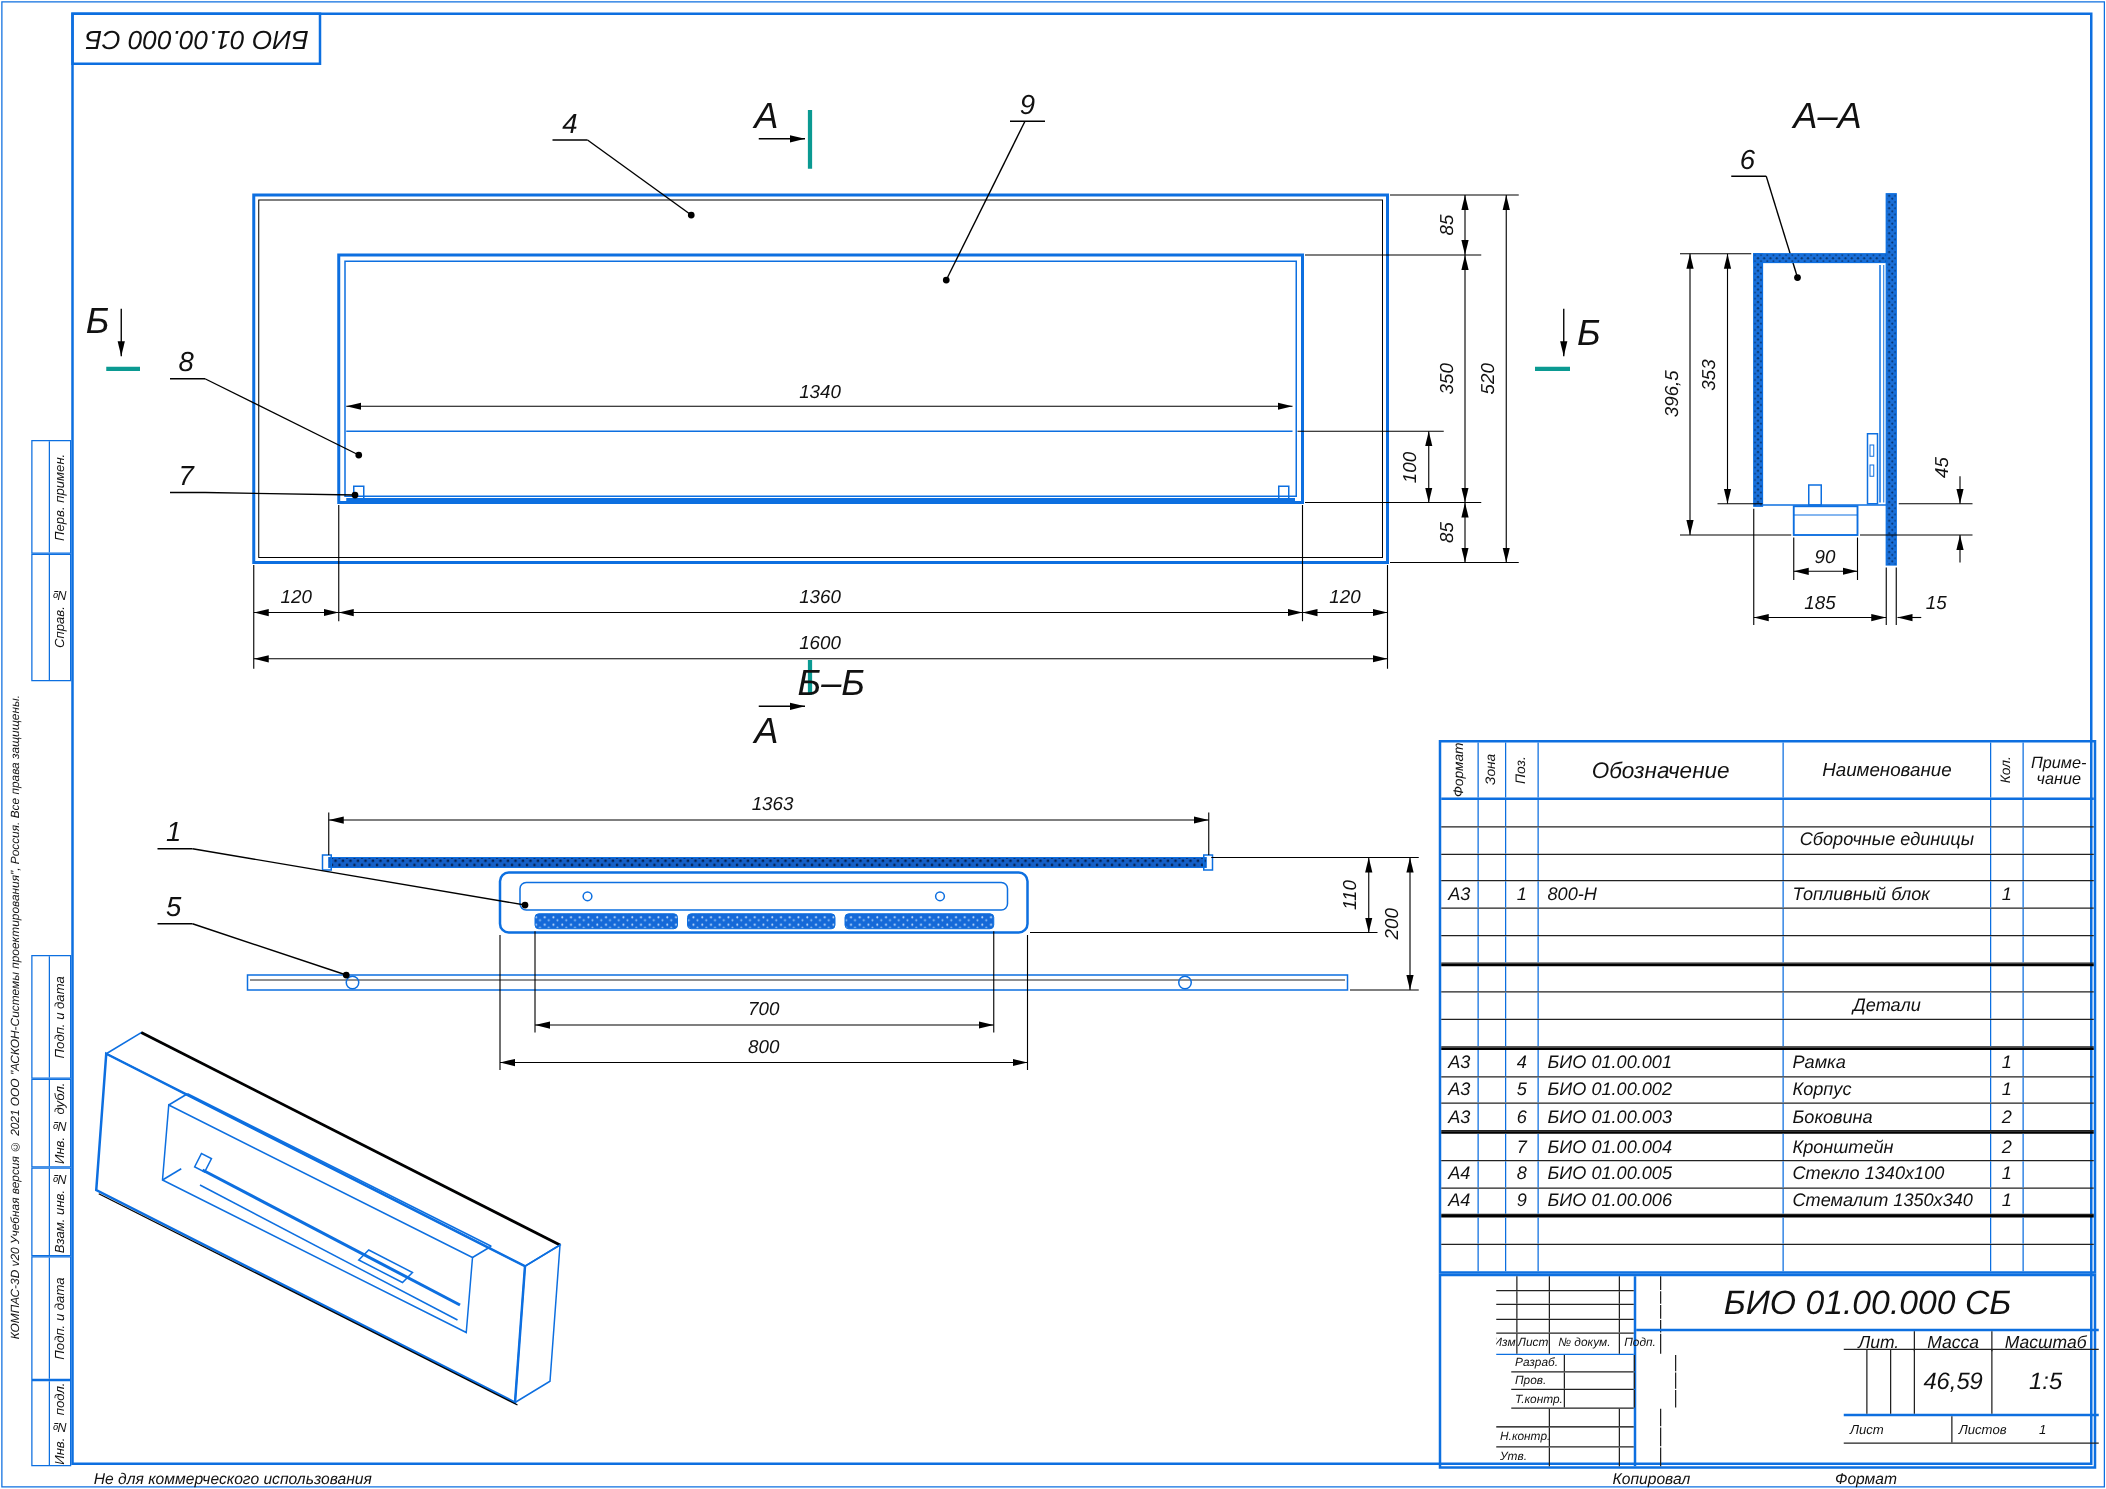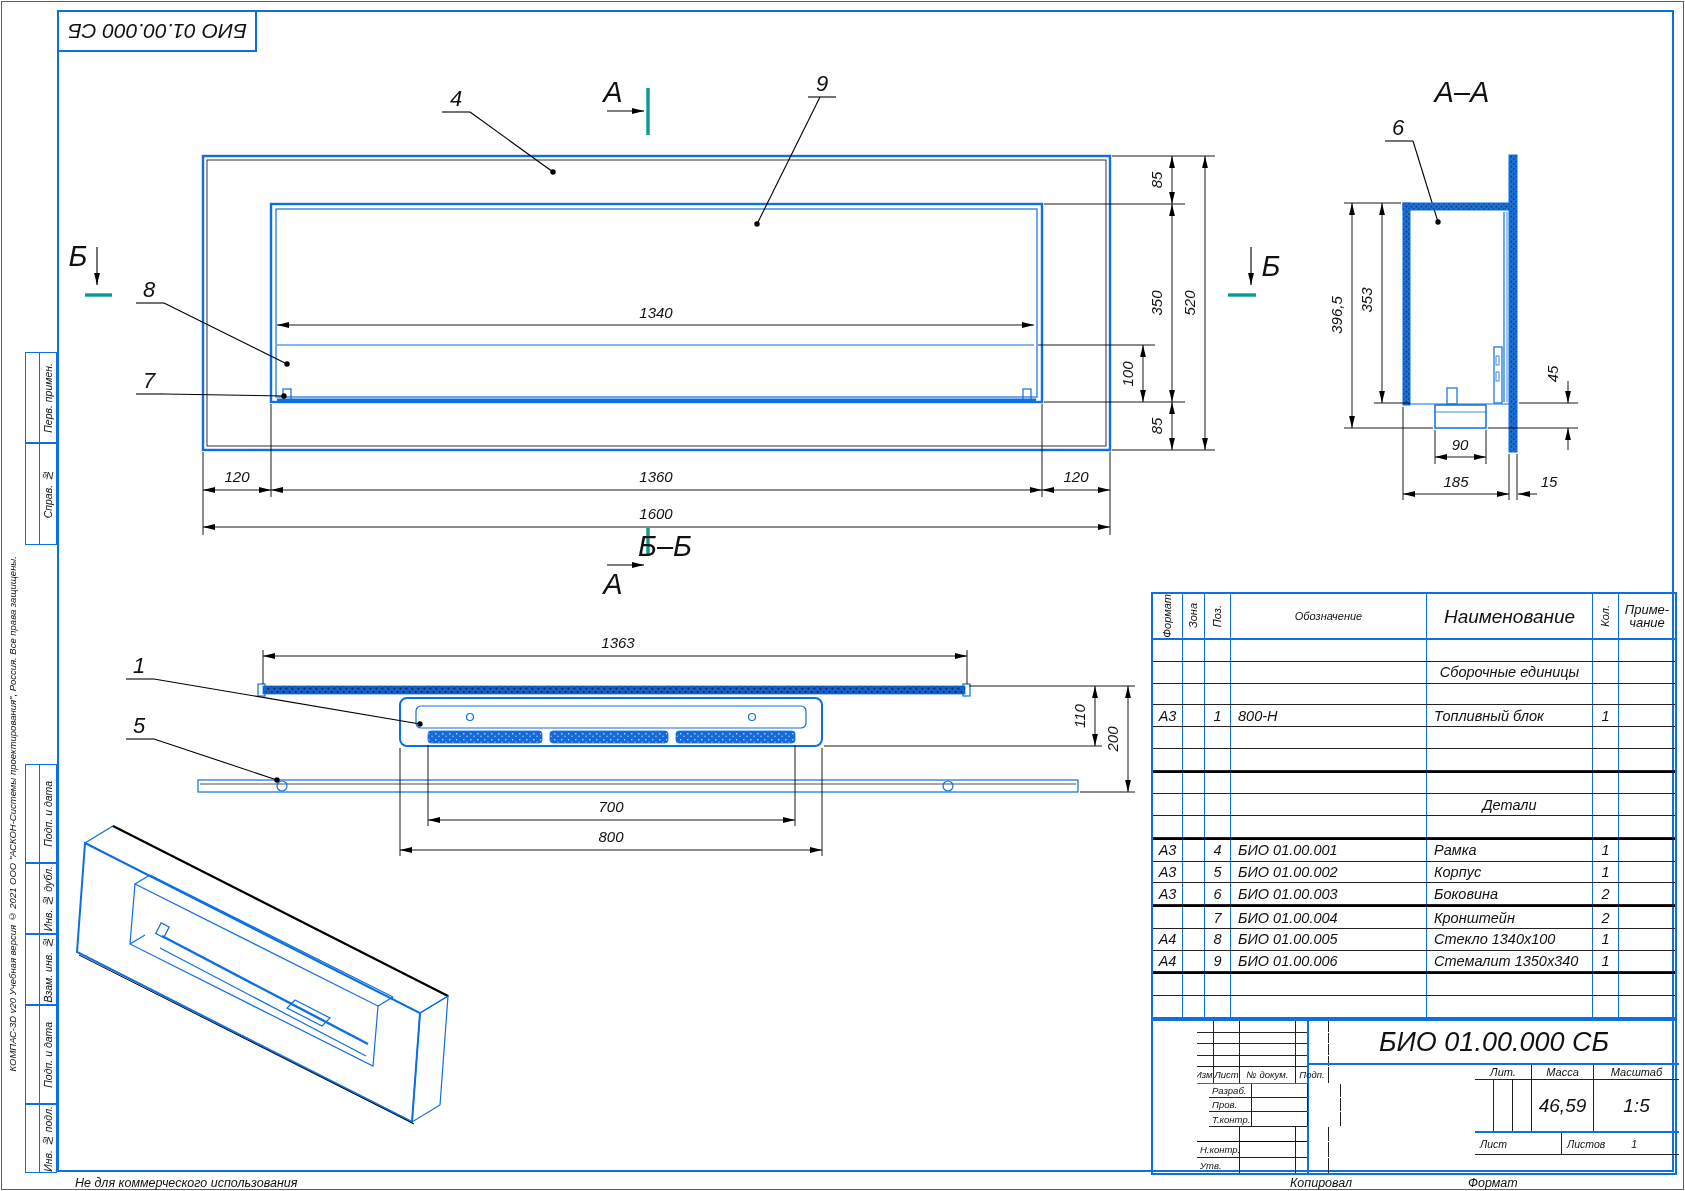--- a/index.html
+++ b/index.html
@@ -59,21 +59,21 @@
   .tbr.sig{height:15px;margin-left:12px;}
   .tbr.sig2{height:16px;}
   .tbr .lbl2{grid-column:1 / span 2;justify-content:flex-start;padding-left:3px;}
   .tbr.thick{border-bottom:1.8px solid #000;}
   .tb-doc{position:absolute;left:156px;top:0;width:370px;height:44px;border-bottom:2px solid var(--blue);
           display:flex;align-items:center;justify-content:center;font-size:27px;}
   .tb-name{position:absolute;left:156px;top:44px;width:166px;height:112px;border-right:2px solid var(--blue);
            display:flex;flex-direction:column;align-items:center;justify-content:center;font-size:21px;line-height:27px;}
   .tb-right{position:absolute;left:322px;top:44px;width:204px;height:112px;display:flex;flex-direction:column;}
   .tb-lab{display:grid;grid-template-columns:57px 62px 1fr;height:15px;border-bottom:1px solid #222;}
-  .tb-lab>div{border-right:1px solid #222;font-size:11px;display:flex;align-items:center;justify-content:center;}
+  .tb-lab>div{border-right:1px solid #222;font-size:14px;display:flex;align-items:center;justify-content:center;}
   .tb-lab>div:last-child{border-right:none;}
   .tb-val{display:grid;grid-template-columns:19px 19px 19px 62px 1fr;height:53px;border-bottom:2px solid var(--blue);}
   .tb-val>div{border-right:1px solid #222;display:flex;align-items:center;justify-content:center;font-size:19px;}
   .tb-val>div:last-child{border-right:none;}
   .tb-sheet{display:grid;grid-template-columns:87px 1fr;height:22px;border-bottom:1px solid #222;}
   .tb-sheet>div{border-right:1px solid #222;font-size:10.5px;display:flex;align-items:center;padding-left:5px;gap:26px;}
   .tb-sheet>div:last-child{border-right:none;text-align:right;}
   
   .foot{position:absolute;z-index:2;font-style:italic;font-size:12.5px;white-space:nowrap;}
 </style>
@@ -346,24 +346,24 @@
       <div>
           <span class="vtext rot">Формат</span>
         </div>
       <div>
           <span class="vtext rot">Зона</span>
         </div>
       <div>
           <span class="vtext rot">Поз.</span>
         </div>
       <div>
-          <span style="font-size:11px;">Обозначение</span>
+          <span style="font-size:18px;">Обозначение</span>
         </div>
       <div>
-          <span style="font-size:19px;">Наименование</span>
+          <span style="font-size:15px;">Наименование</span>
         </div>
       <div>
           <span class="vtext rot">Кол.</span>
         </div>
       <div style="flex-direction:column;">
         <span>Приме-</span>
         <span>чание</span>
       </div>
     </div>
     <div id="spec-body">

